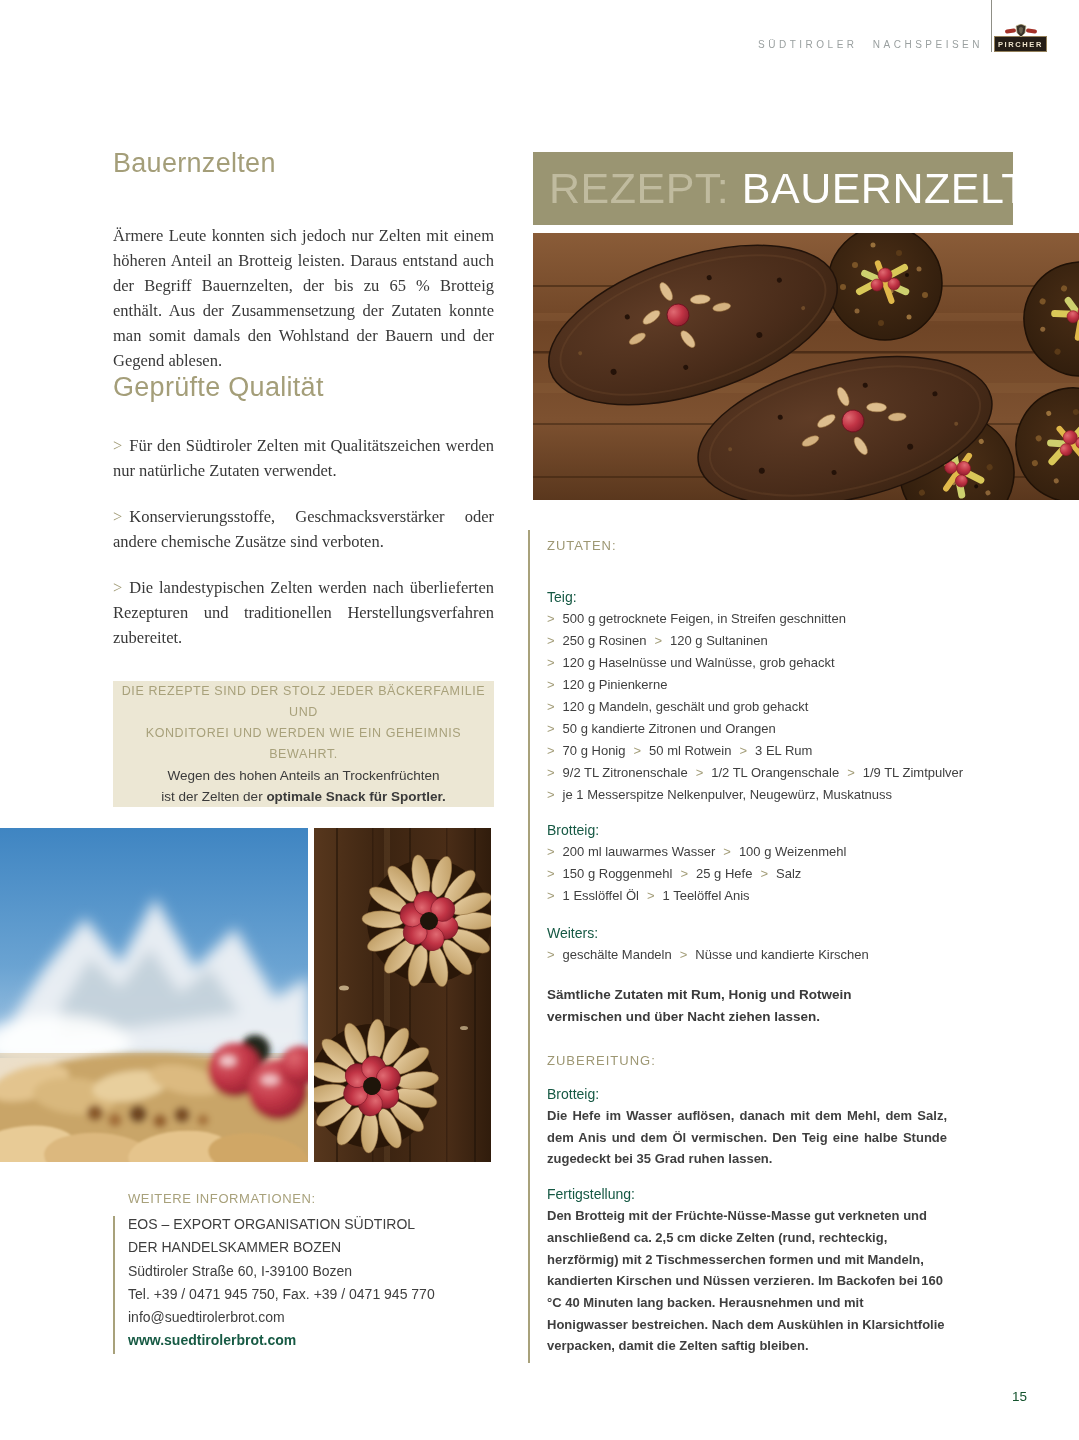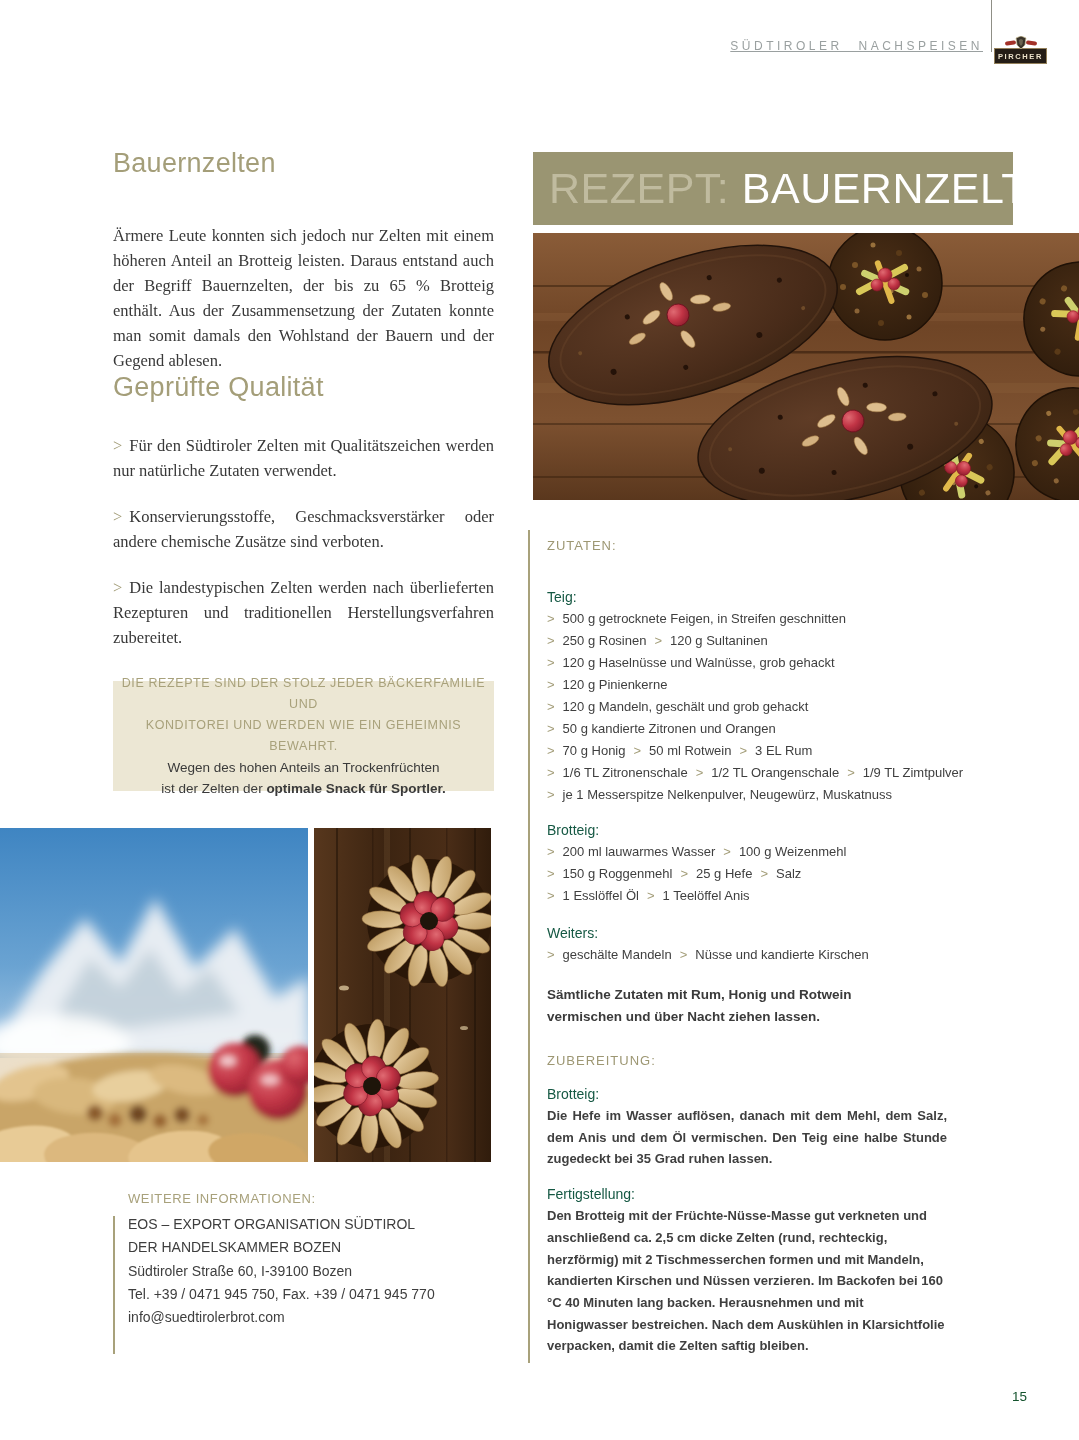--- a/index.html
+++ b/index.html
@@ -1,41 +1,41 @@
 <!DOCTYPE html>
 <html><head>
 <meta charset="utf-8">
 <style>
   html,body{margin:0;padding:0;background:#e8e8e8;}
   .page{position:relative;width:1079px;height:1440px;background:#ffffff;margin:0 auto;
         font-family:"Liberation Sans",sans-serif;overflow:hidden;}
 
   
-  .toptitle{position:absolute;top:39px;right:96px;font-size:12px;letter-spacing:3.5px;
-            word-spacing:9px;color:#9aa0a0;font-weight:400;text-decoration:underline;}
+  .toptitle{position:absolute;top:39px;right:96px;font-size:10px;letter-spacing:3.5px;
+            word-spacing:9px;color:#9aa0a0;font-weight:400;}
   .toprule{position:absolute;left:991px;top:0;width:1px;height:52px;background:#8f8f86;}
-  .logo{position:absolute;left:994px;top:36px;width:53px;text-align:center;}
+  .logo{position:absolute;left:994px;top:24px;width:53px;text-align:center;}
   .logo .shield{display:block;margin:0 auto -1px auto;}
   .logobox{display:block;background:#241d16;border:1px solid #93805a;color:#ece2cb;
            font-size:7.5px;font-weight:700;letter-spacing:1.6px;padding:3px 0 2px 0;}
 
   
   .h-olive{position:absolute;left:113px;color:#a49e79;font-size:27px;font-weight:300;
            letter-spacing:0.3px;}
   #h1{top:148px;}
   #h2{top:372px;}
   .serif{font-family:"Liberation Serif",serif;color:#383838;}
   .para1{position:absolute;left:113px;top:206px;width:381px;font-size:16.5px;
          line-height:25px;text-align:justify;}
   .quality{position:absolute;left:113px;top:433px;width:381px;}
   .q-row{font-size:16.5px;line-height:25px;text-align:justify;margin-bottom:21px;
          font-family:"Liberation Serif",serif;color:#383838;}
   .q-row .chev{color:#a39d78;margin-right:7px;}
 
-  .infobox{position:absolute;left:113px;top:681px;width:381px;height:110px;background:#ece7d4;
+  .infobox{position:absolute;left:113px;top:681px;width:381px;height:126px;background:#ece7d4;
            display:flex;flex-direction:column;justify-content:center;text-align:center;}
   .infobox .caps{color:#a8a17b;font-size:12.5px;letter-spacing:0.6px;line-height:21px;}
   .infobox .dark{color:#3a3a3a;font-size:13.5px;line-height:21px;}
   .infobox .b{font-weight:700;}
 
   
   .photoL{position:absolute;left:0;top:828px;width:308px;height:334px;}
   .photoR{position:absolute;left:314px;top:828px;width:177px;height:334px;}
   .photoRecipe{position:absolute;left:533px;top:233px;width:546px;height:267px;}
   .photoL svg,.photoR svg,.photoRecipe svg{display:block;}
@@ -222,20 +222,21 @@
   </div>
 
   <div class="contact-head">WEITERE INFORMATIONEN:</div>
   <span class="contact-rule"></span>
   <div class="contact">
     <div>EOS – EXPORT ORGANISATION SÜDTIROL</div>
     <div>DER HANDELSKAMMER BOZEN</div>
     <div>Südtiroler Straße 60, I-39100 Bozen</div>
     <div>Tel. +39 / 0471 945 750, Fax. +39 / 0471 945 770</div>
     <div>info@suedtirolerbrot.com</div>
+    <div class="site">www.suedtirolerbrot.com</div>
   </div>
 
   <div class="titlebar"><span class="lab">REZEPT: </span><span class="nam">BAUERNZELTEN</span></div>
 
   <div class="photoRecipe">
     <svg width="546" height="267" viewBox="0 0 546 267">
       <defs>
         <linearGradient id="woodh" x1="0" y1="0" x2="0" y2="1">
           <stop offset="0" stop-color="#8a5c38"></stop>
             <stop offset="0.35" stop-color="#6f4526"></stop>
@@ -322,21 +323,21 @@
 
     <div class="grn">Teig:</div>
     <div>
         <div class="ing-row"><span class="chev">&gt;</span><span class="seg">500 g getrocknete Feigen, in Streifen geschnitten</span></div>
         <div class="ing-row"><span class="chev">&gt;</span><span class="seg">250 g Rosinen</span><span class="chev">&gt;</span><span class="seg">120 g Sultaninen</span></div>
         <div class="ing-row"><span class="chev">&gt;</span><span class="seg">120 g Haselnüsse und Walnüsse, grob gehackt</span></div>
         <div class="ing-row"><span class="chev">&gt;</span><span class="seg">120 g Pinienkerne</span></div>
         <div class="ing-row"><span class="chev">&gt;</span><span class="seg">120 g Mandeln, geschält und grob gehackt</span></div>
         <div class="ing-row"><span class="chev">&gt;</span><span class="seg">50 g kandierte Zitronen und Orangen</span></div>
         <div class="ing-row"><span class="chev">&gt;</span><span class="seg">70 g Honig</span><span class="chev">&gt;</span><span class="seg">50 ml Rotwein</span><span class="chev">&gt;</span><span class="seg">3 EL Rum</span></div>
-        <div class="ing-row"><span class="chev">&gt;</span><span class="seg">1/6 TL Zitronenschale</span><span class="chev">&gt;</span><span class="seg">1/2 TL Orangenschale</span><span class="chev">&gt;</span><span class="seg">1/9 TL Zimtpulver</span></div>
+        <div class="ing-row"><span class="chev">&gt;</span><span class="seg">9/2 TL Zitronenschale</span><span class="chev">&gt;</span><span class="seg">1/2 TL Orangenschale</span><span class="chev">&gt;</span><span class="seg">1/9 TL Zimtpulver</span></div>
         <div class="ing-row"><span class="chev">&gt;</span><span class="seg">je 1 Messerspitze Nelkenpulver, Neugewürz, Muskatnuss</span></div>
       </div>
 
     <div class="grn mt16">Brotteig:</div>
     <div>
         <div class="ing-row"><span class="chev">&gt;</span><span class="seg">200 ml lauwarmes Wasser</span><span class="chev">&gt;</span><span class="seg">100 g Weizenmehl</span></div>
         <div class="ing-row"><span class="chev">&gt;</span><span class="seg">150 g Roggenmehl</span><span class="chev">&gt;</span><span class="seg">25 g Hefe</span><span class="chev">&gt;</span><span class="seg">Salz</span></div>
         <div class="ing-row"><span class="chev">&gt;</span><span class="seg">1 Esslöffel Öl</span><span class="chev">&gt;</span><span class="seg">1 Teelöffel Anis</span></div>
       </div>
 

